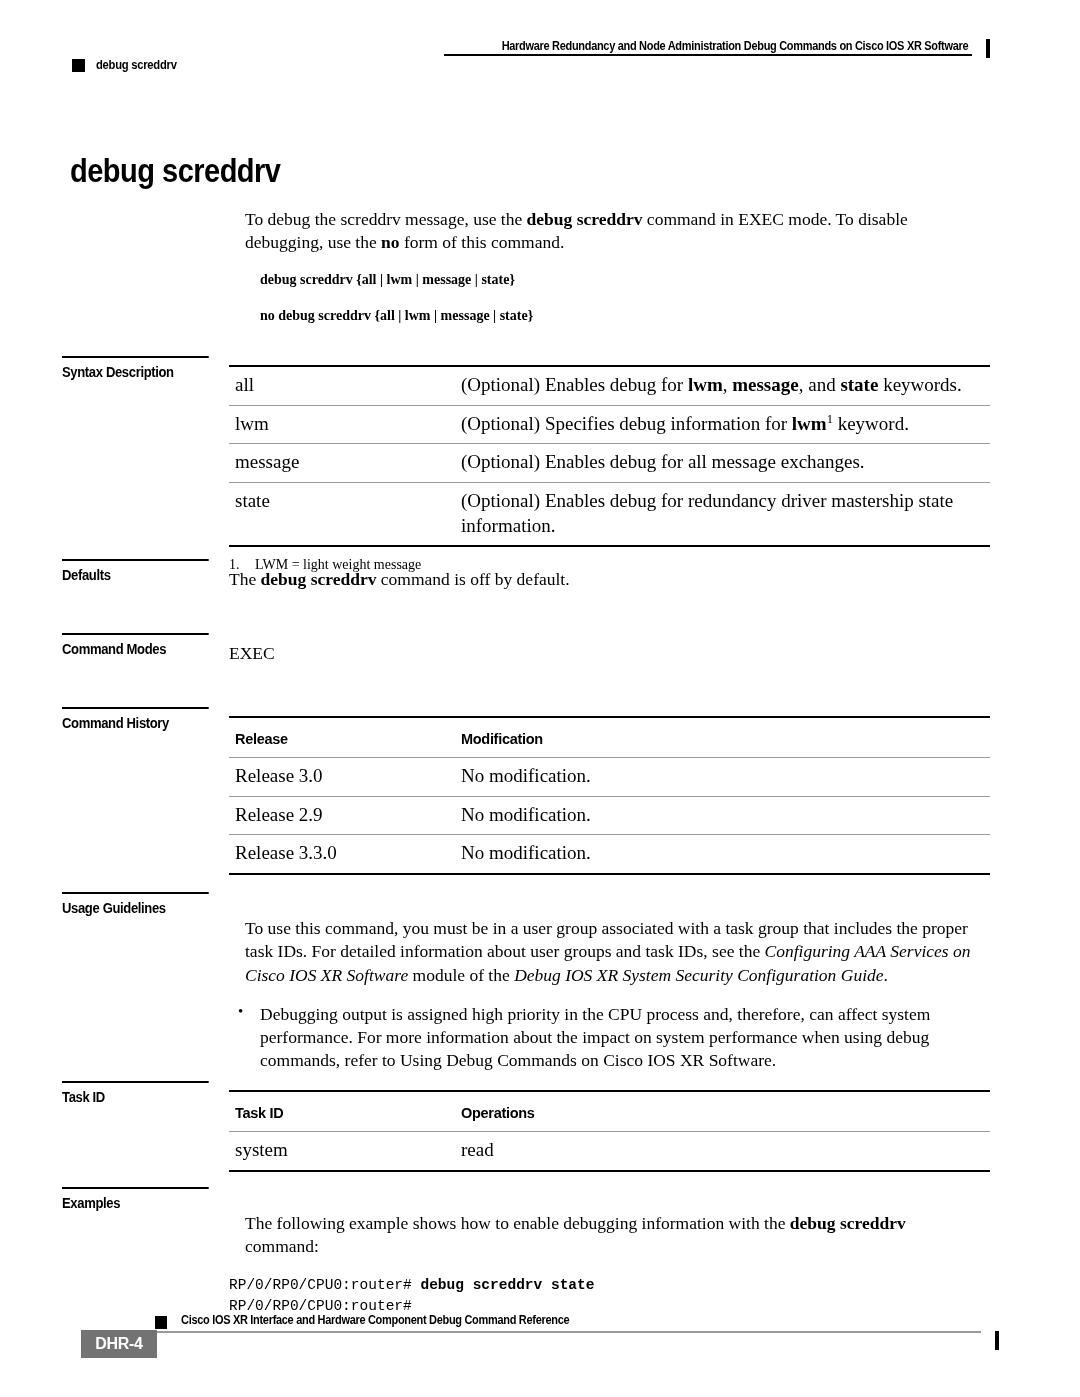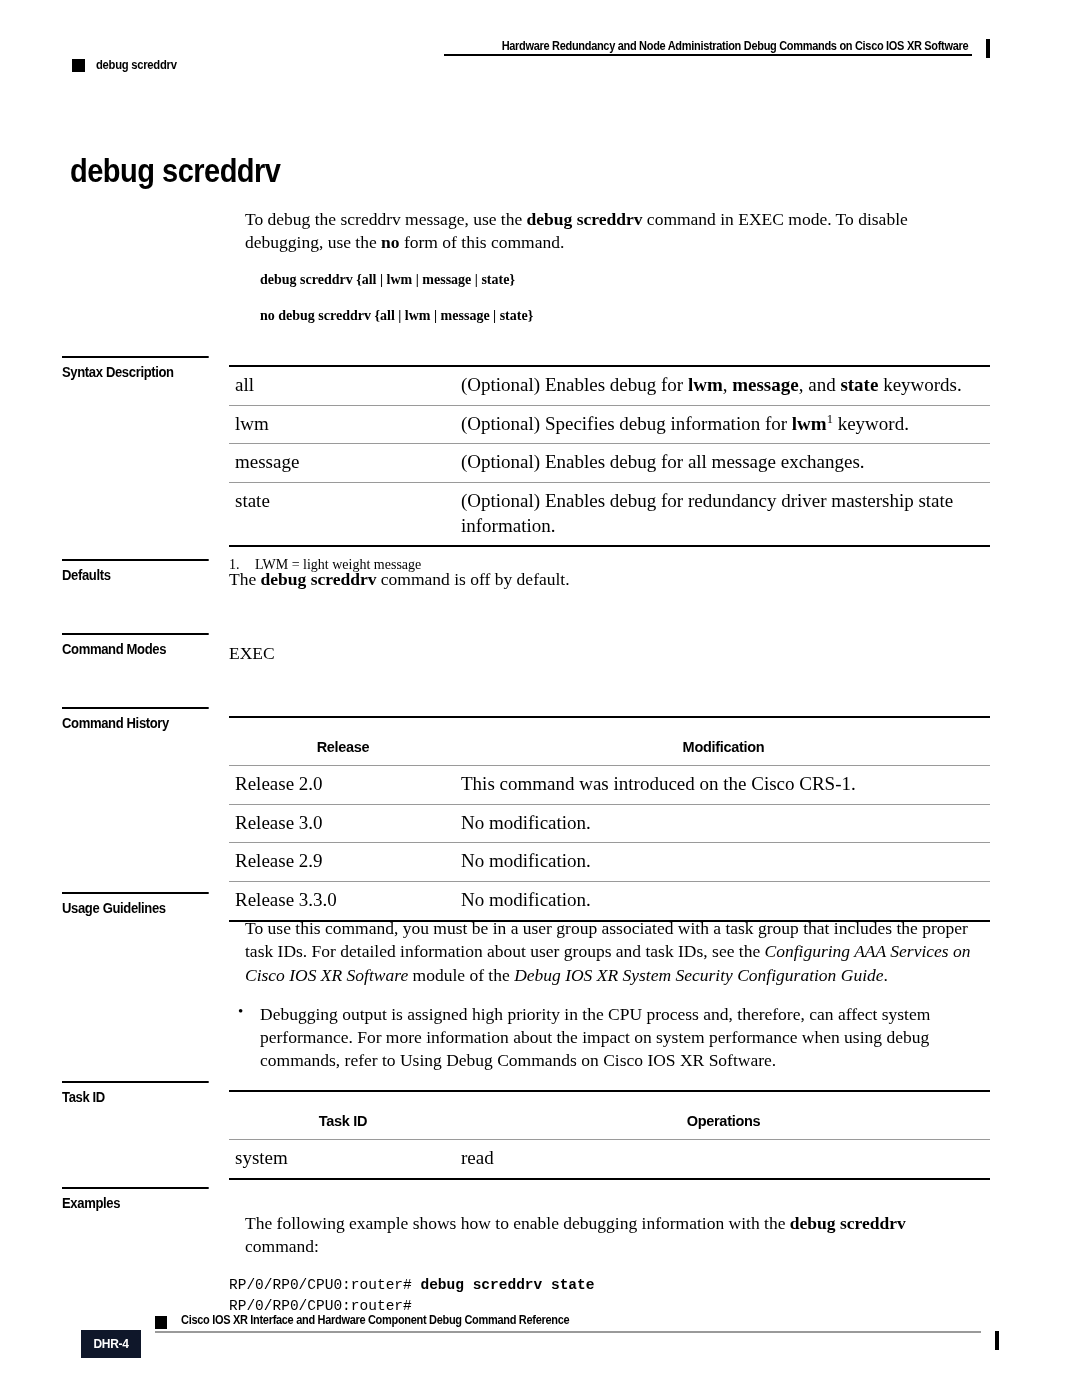--- a/index.html
+++ b/index.html
@@ -156,23 +156,22 @@
     padding: 6px 4px 7px 6px;
     font-size: 19px;
     line-height: 1.3;
     font-weight: normal;
   }
   table.doc thead th {
     font-family: "Liberation Sans", "DejaVu Sans", sans-serif;
     font-weight: bold;
     font-size: 14.5px;
     letter-spacing: -0.3px;
-    padding-top: 20px;
+    padding-top: 12px;
     padding-bottom: 8px;
-    text-align: center;
   }
   table.doc.topthick { border-top: 2.5px solid #000; }
   table.doc tbody tr { border-top: 1px solid #9a9a9a; }
   table.doc thead tr { border-top: none; }
   table.doc tbody tr:first-child { border-top: 1px solid #9a9a9a; }
   table.doc.headless tbody tr:first-child { border-top: none; }
   table.doc { border-bottom: 2.5px solid #000; }
   td.kw { font-weight: bold; width: 216px; }
   td.c1 { width: 216px; }
   th.c1 { width: 216px; }
@@ -256,27 +255,27 @@
     right: 0px;
     top: 23px;
     width: 4px;
     height: 19px;
     background: #000;
   }
   .page-num-box {
     position: absolute;
     left: 10px;
     top: 22px;
-    width: 60px;
+    width: 76px;
     height: 28px;
-    background: #0f172a;
+    background: #737373;
     color: #fff;
     font-family: "Liberation Sans", "DejaVu Sans", sans-serif;
     font-weight: bold;
-    font-size: 12px;
+    font-size: 16px;
     letter-spacing: -0.3px;
     display: flex;
     align-items: center;
     justify-content: center;
   }
 </style>
 </head>
 <body>
 
 <div class="page-header">
@@ -346,24 +345,20 @@
     <div class="label-col ruled">Command History</div>
     <div class="body-col">
       <table class="doc topthick">
         <thead>
           <tr>
             <th class="c1">Release</th>
             <th>Modification</th>
           </tr>
         </thead>
         <tbody>
-          <tr>
-            <td class="c1">Release 2.0</td>
-            <td>This command was introduced on the Cisco CRS-1.</td>
-          </tr>
           <tr>
             <td class="c1">Release 3.0</td>
             <td>No modification.</td>
           </tr>
           <tr>
             <td class="c1">Release 2.9</td>
             <td>No modification.</td>
           </tr>
           <tr>
             <td class="c1">Release 3.3.0</td>

